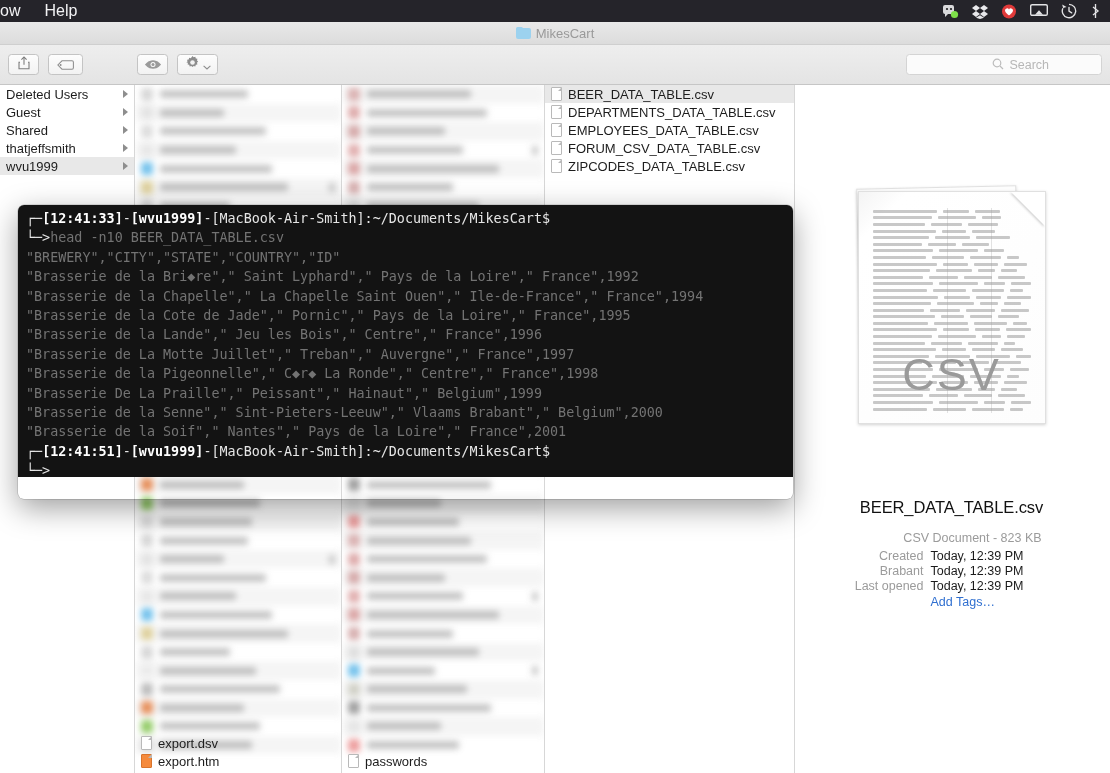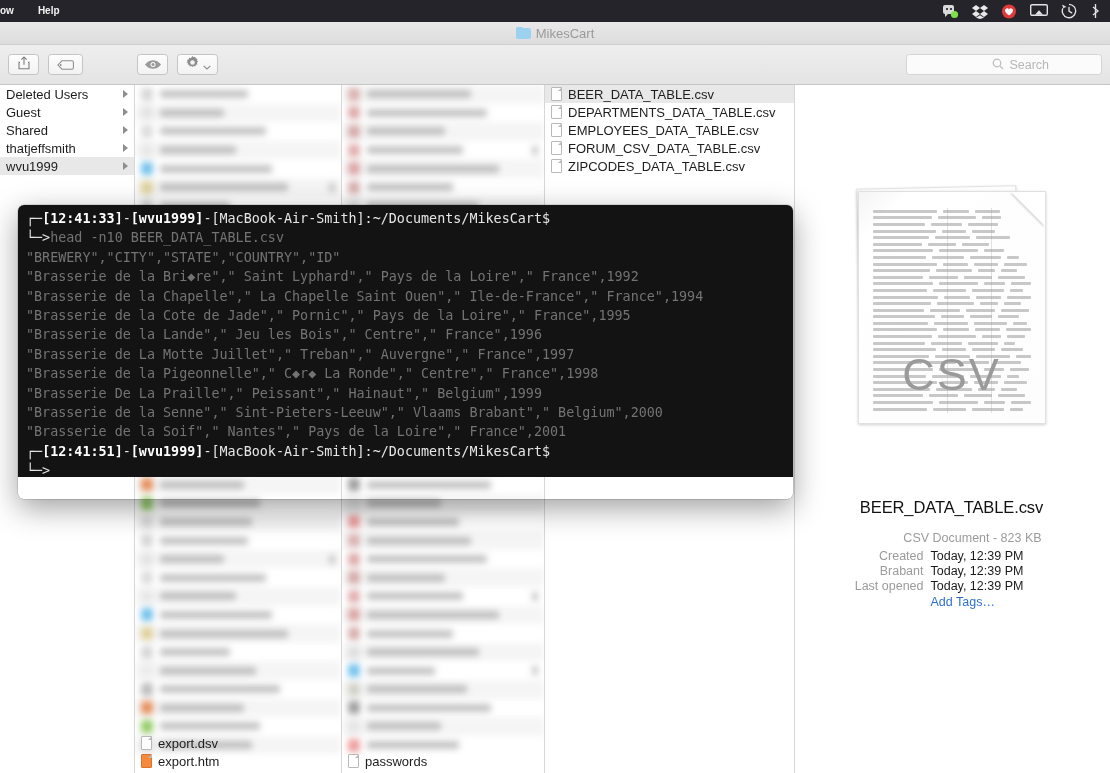--- a/index.html
+++ b/index.html
@@ -12,21 +12,21 @@
   }
 
   
   #menubar {
     position:absolute; top:0; left:0; width:1110px; height:22px;
     background:#25242a;
     display:flex; align-items:center;
     color:#e8e8ea; font-size:13px;
   }
   #menubar .menu-left { display:flex; align-items:center; gap:0; padding-left:0; }
-  #menubar .menu-item { padding:0 12px; line-height:22px; font-size:10px; color:#f2f2f4;font-weight:bold; }
+  #menubar .menu-item { padding:0 12px; line-height:22px; font-size:16px; color:#f2f2f4; }
   #menubar .menu-item.first { padding-left:0; }
   #menubar .menu-right {
     margin-left:auto; display:flex; align-items:center; gap:13px; padding-right:9px;
   }
   .mb-icon { display:inline-block; position:relative; }
 
   
   .ic-chat { width:17px; height:15px; }
   .ic-dropbox { width:16px; height:15px; }
   .ic-heart { width:16px; height:15px; }

